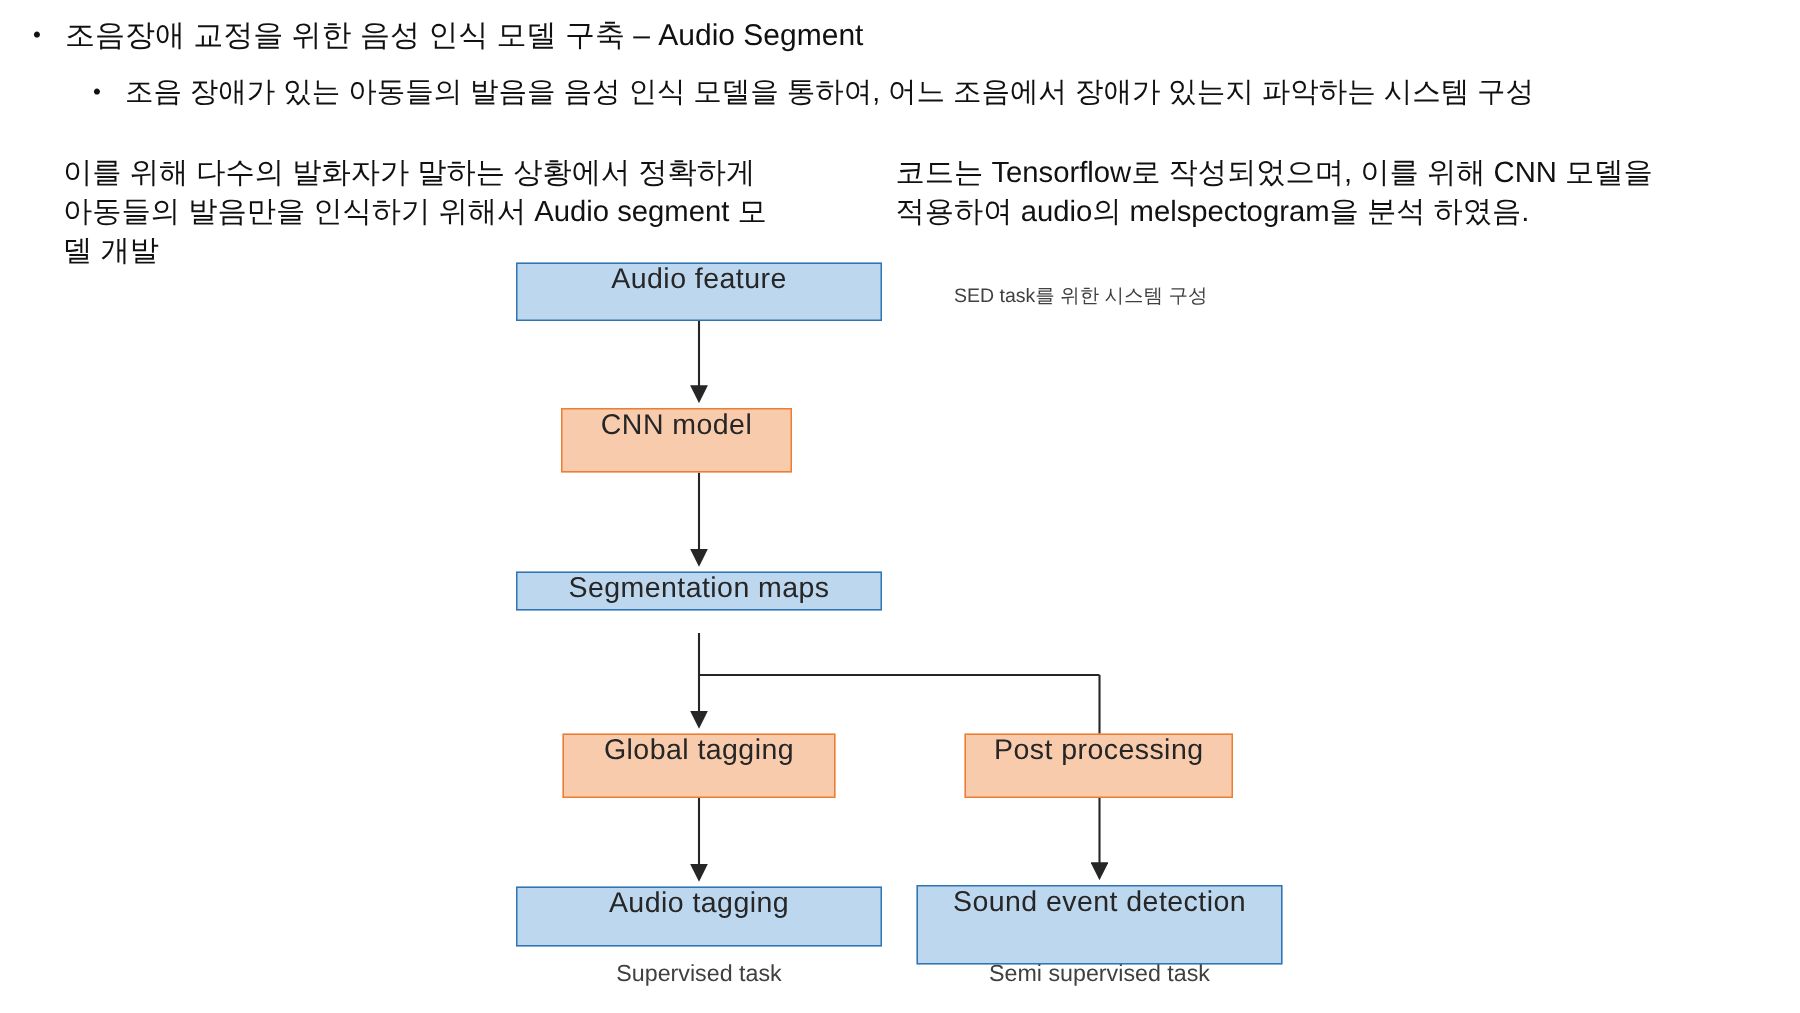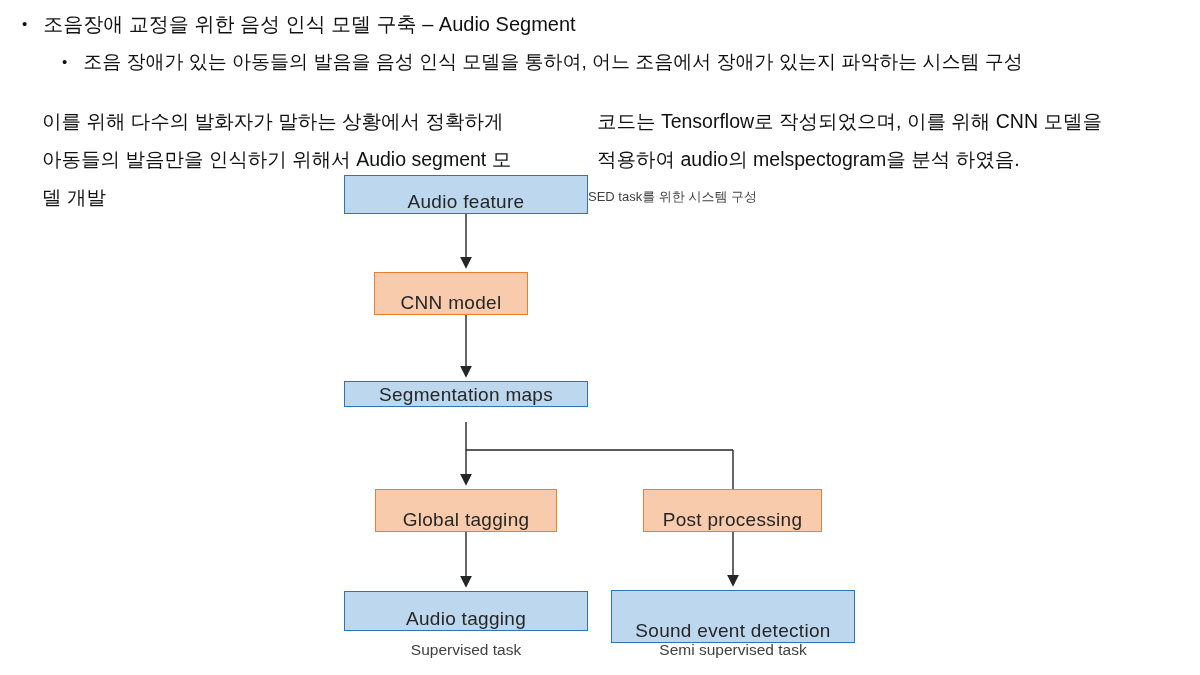--- a/index.html
+++ b/index.html
@@ -37,42 +37,42 @@
   }
   .sub-row {
     left: 62px;
     top: 49px;
     font-size: 19px;
     line-height: 26px;
   }
   .para {
     position: absolute;
     font-size: 19.5px;
-    line-height: 38px;
+    line-height: 26px;
     white-space: pre-line;
     color: #111111;
   }
   .para-left  { left: 42px;  top: 102px; width: 560px; }
   .para-right { left: 597px; top: 102px; width: 580px; }
 
   .flowchart {
     position: absolute;
     left: 0; top: 0;
     width: 1200px; height: 675px;
   }
   .connectors {
     position: absolute;
     left: 0; top: 0;
     pointer-events: none;
   }
   .node {
     position: absolute;
     box-sizing: border-box;
     display: flex;
-    align-items: flex-end;
+    align-items: flex-start;
     justify-content: center;
     font-size: 19px;
     color: #262626;
     letter-spacing: 0.3px;
   }
   .node.blue {
     background: var(--blue-fill, #bdd7ee);
     border: 1.6px solid var(--blue-border, #2e75b6);
   }
   .node.orange {
@@ -82,21 +82,21 @@
   .n-audio-feature        { left: 344px; top: 175px; width: 244px; height: 39px; }
   .n-cnn-model            { left: 374px; top: 272px; width: 154px; height: 43px; }
   .n-segmentation-maps    { left: 344px; top: 381px; width: 244px; height: 26px; }
   .n-global-pooling       { left: 375px; top: 489px; width: 182px; height: 43px; }
   .n-post-processing      { left: 643px; top: 489px; width: 179px; height: 43px; }
   .n-audio-tagging        { left: 344px; top: 591px; width: 244px; height: 40px; }
   .n-sound-event          { left: 611px; top: 590px; width: 244px; height: 53px; }
 
   .sed-caption {
     position: absolute;
-    left: 588px; top: 188px;
+    left: 636px; top: 188px;
     font-size: 13px;
     color: #404040;
   }
   .task-caption {
     position: absolute;
     top: 641px;
     width: 244px;
     text-align: center;
     font-size: 15.5px;
     color: #404040;

